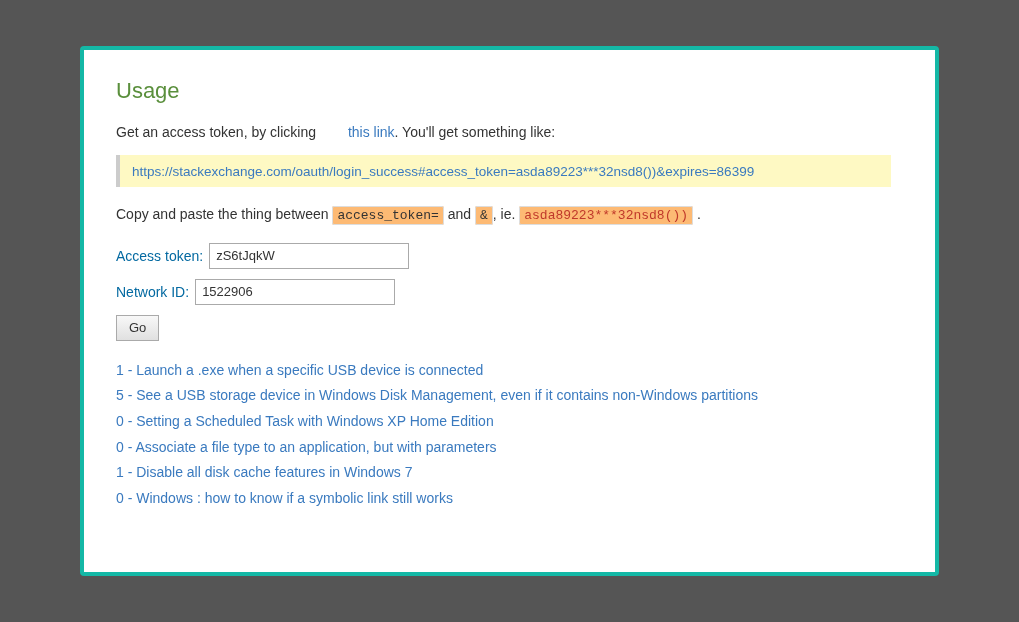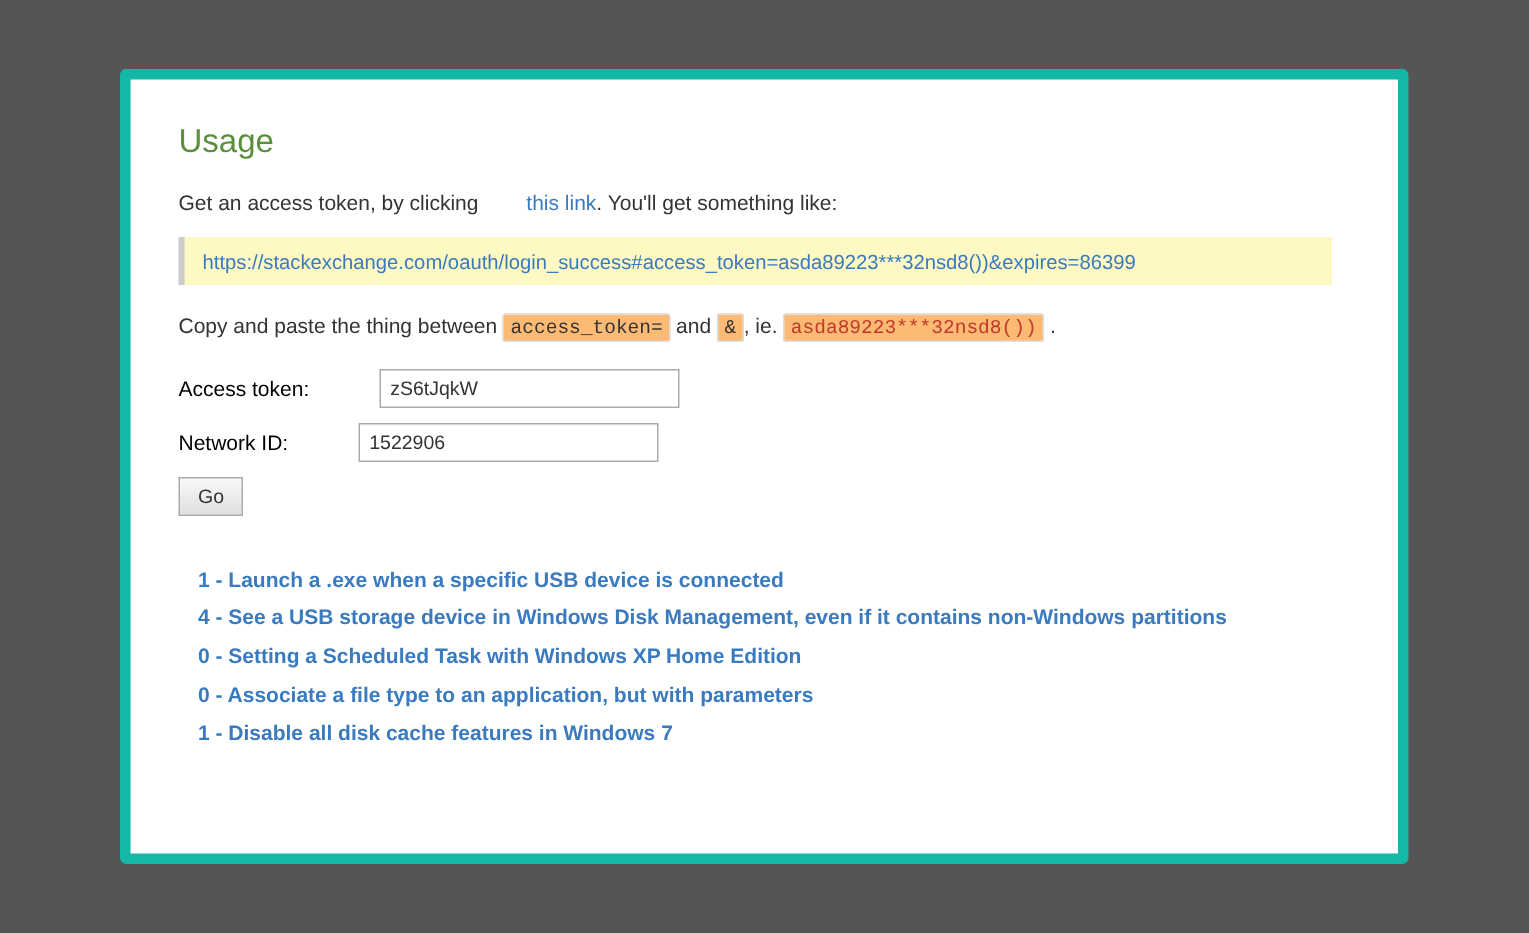--- a/index.html
+++ b/index.html
@@ -13,21 +13,21 @@
       display: flex;
       justify-content: center;
       align-items: center;
       min-height: 622px;
       font-family: Arial, sans-serif;
       font-size: 14px;
     }
 
     .card {
       background: #ffffff;
-      border: 7px solid #14b8a6;
+      border: 4px solid #14b8a6;
       border-radius: 4px;
       padding: 28px 44px 28px 32px;
       width: 859px;
       min-height: 530px;
     }
 
     .page-title {
       color: #5a8f3c;
       font-size: 22px;
       font-weight: normal;
@@ -80,52 +80,50 @@
       color: #c0392b;
     }
 
     .form-row {
       display: flex;
       align-items: center;
       margin-bottom: 10px;
     }
 
     .form-label {
-      color: #000000;
-      margin-right: 22px;
+      color: #0369a1;
+      margin-right: 6px;
       white-space: nowrap;
     }
 
     .form-input {
       border: 1px solid #aaaaaa;
       padding: 3px 6px;
       font-size: 13px;
       width: 200px;
       height: 26px;
       color: #333;
       font-family: Arial, sans-serif;
-      margin-left: 25px;
     }
 
     .go-button {
       border: 1px solid #aaaaaa;
       background: linear-gradient(to bottom, #f8f8f8, #e0e0e0);
       padding: 3px 12px;
       font-size: 13px;
       cursor: pointer;
       color: #333;
       margin-bottom: 20px;
       height: 26px;
     }
 
     .links-list {
       list-style: none;
       padding: 0;
-      margin: 13px;
-      font-weight: bold;
+      margin: 0;
     }
 
     .links-list li {
       margin-bottom: 6px;
       line-height: 1.4;
     }
 
     .links-list li a {
       color: #3a7abf;
       text-decoration: none;
@@ -158,19 +156,20 @@
 
   <div class="form-row">
     <label class="form-label">Network ID:</label>
     <input class="form-input" type="text" value="1522906" style="">
   </div>
 
   <button class="go-button">Go</button>
 
   <ul class="links-list">
   <li><a href="#">1 - Launch a .exe when a specific USB device is connected</a></li>
-      <li><a href="#">4 - See a USB storage device in Windows Disk Management, even if it contains non-Windows partitions</a></li>
+      <li><a href="#">5 - See a USB storage device in Windows Disk Management, even if it contains non-Windows partitions</a></li>
       <li><a href="#">0 - Setting a Scheduled Task with Windows XP Home Edition</a></li>
       <li><a href="#">0 - Associate a file type to an application, but with parameters</a></li>
       <li><a href="#">1 - Disable all disk cache features in Windows 7</a></li>
+      <li><a href="#">0 - Windows : how to know if a symbolic link still works</a></li>
     </ul>
 
 </div>
 
 </body></html>

